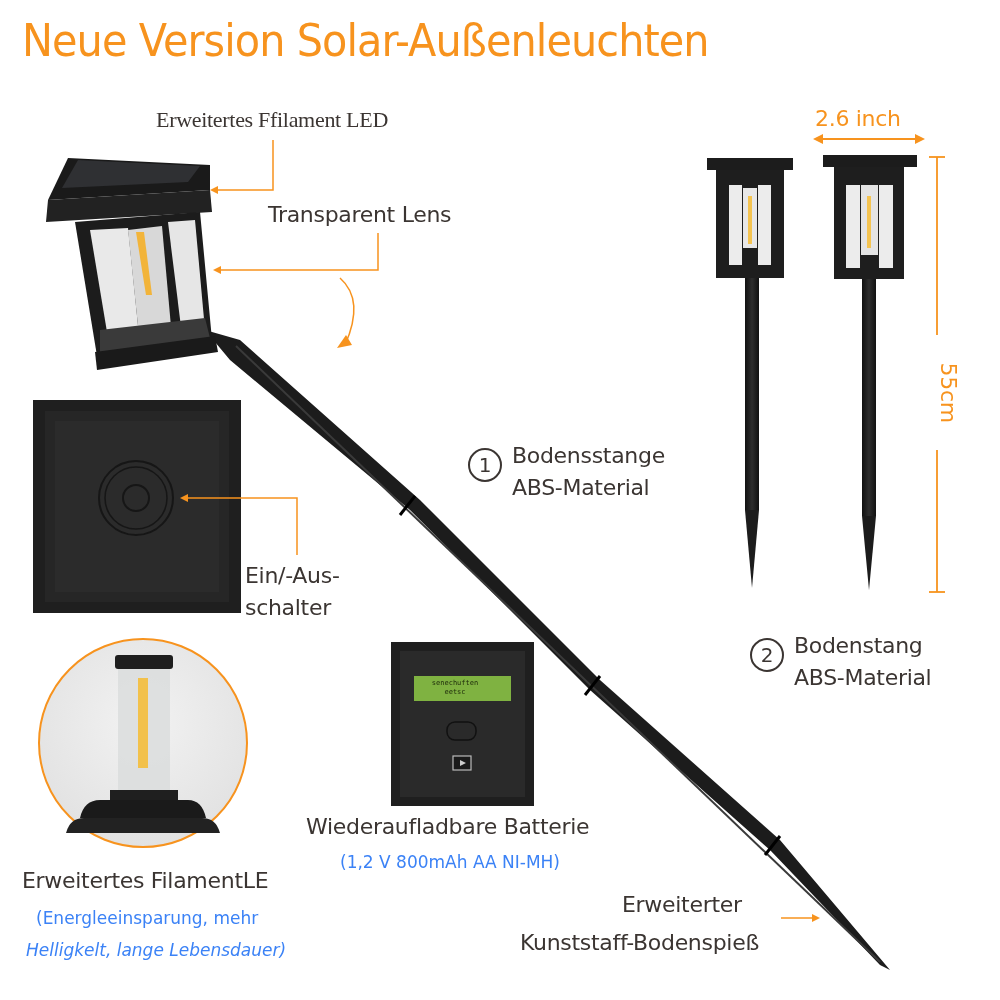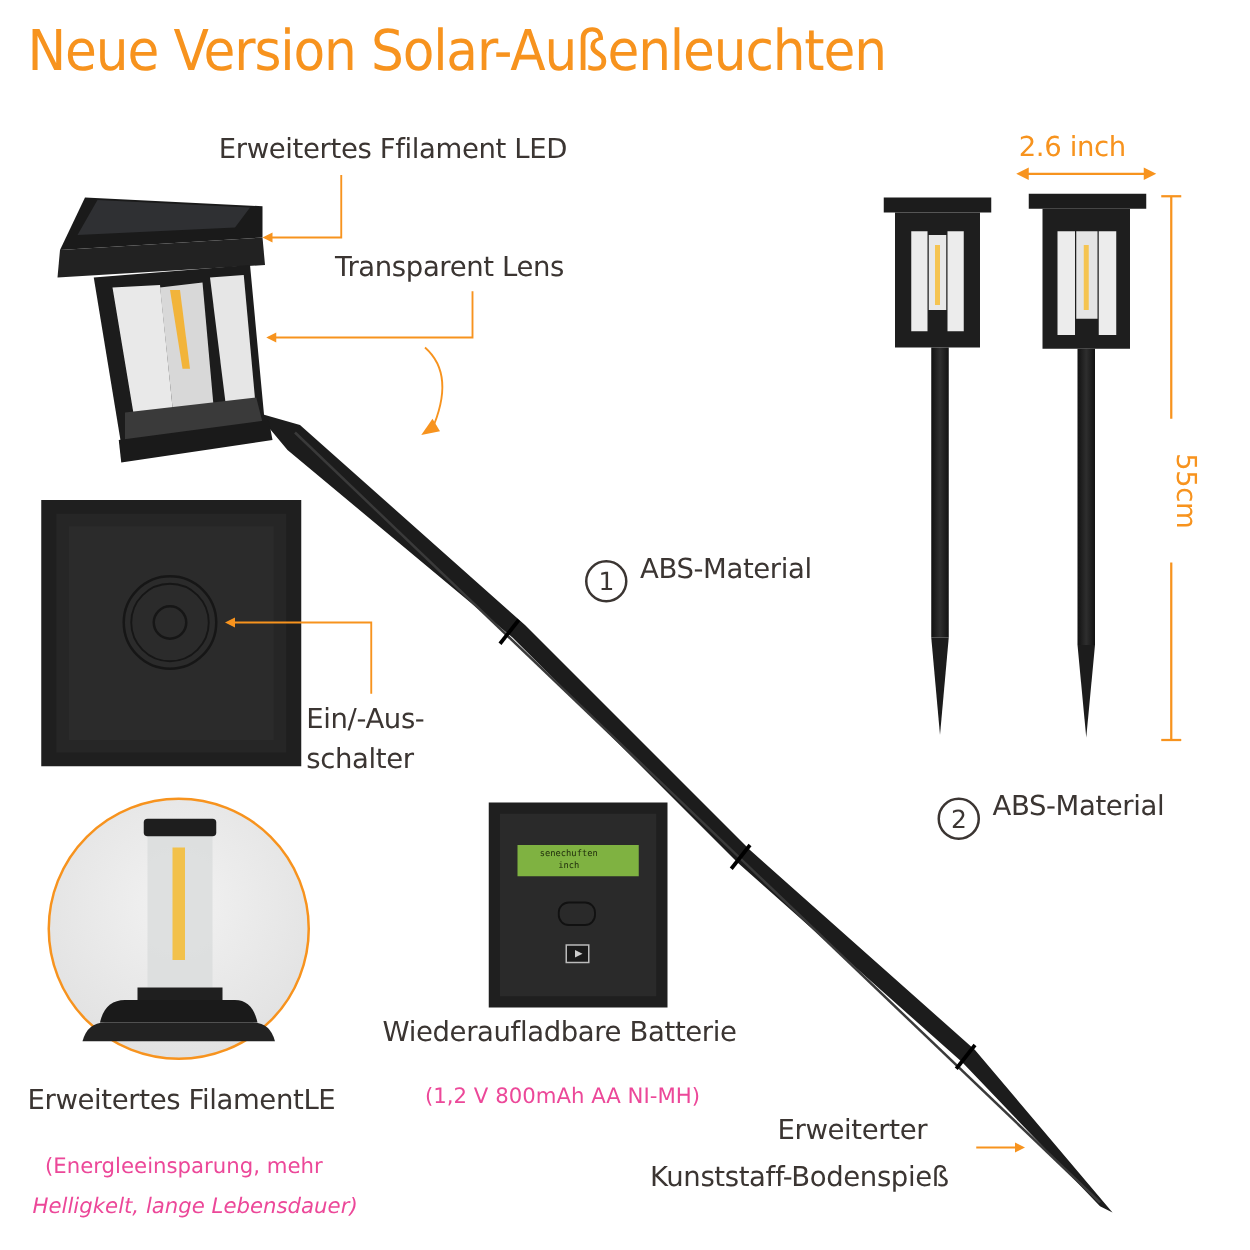--- a/index.html
+++ b/index.html
@@ -9,21 +9,21 @@
     font-family: "DejaVu Sans", "Liberation Sans", sans-serif;
     color: #3b3532;
   }
   .abs { position: absolute; }
   .title {
     left: 22px; top: 14px; font-size: 45px; font-weight: normal;
     color: #f7931e; letter-spacing: -1px; white-space: nowrap;
     transform: scaleX(0.92); transform-origin: left top;
   }
   .label { font-size: 22px; color: #3b3532; white-space: nowrap; letter-spacing: -0.3px; }
-  .label-sm { font-size: 17px; color: #ec4899; white-space: nowrap; margin-top: 15px; }
+  .label-sm { font-size: 17px; color: #3b82f6; white-space: nowrap; }
   .orange { color: #f7931e; }
   svg { position: absolute; left: 0; top: 0; }
   .circled {
     display: inline-block; width: 30px; height: 30px; border: 2px solid #3b3532;
     border-radius: 50%; text-align: center; line-height: 30px; font-size: 20px;
     margin-right: 10px; vertical-align: top; margin-top: 8px;
   }
   .lcd-text {
     font-family: "DejaVu Sans Mono", monospace; font-size: 7px; color: #1d2a0a;
     text-align: center; line-height: 9px;
@@ -135,46 +135,48 @@
     <line x1="929" y1="157" x2="945" y2="157"></line>
     <line x1="929" y1="592" x2="945" y2="592"></line>
   </g>
   <polygon points="813,139 823,134 823,144" fill="#f7931e"></polygon>
   <polygon points="925,139 915,134 915,144" fill="#f7931e"></polygon>
 
   <line x1="781" y1="918" x2="815" y2="918" stroke="#f7931e" stroke-width="1.5"></line>
   <polygon points="820,918 812,914 812,922" fill="#f7931e"></polygon>
 </svg>
 
-<div class="abs label" style="left:175px; top:107px;">Erweitertes Ffilament LED</div>
+<div class="abs label" style="left:156px; top:107px;font-family:Liberation Serif, serif;">Erweitertes Ffilament LED</div>
 <div class="abs label" style="left:268px; top:202px;">Transparent Lens</div>
 
 <div class="abs label" style="left:245px; top:560px; line-height:32px;">
   <div>Ein/-Aus-</div>
   <div>schalter</div>
 </div>
 
 <div class="abs label" style="left:468px; top:440px; line-height:32px;">
   <span class="circled">1</span><span style="display:inline-block; vertical-align:top;">
+    <div>Bodensstange</div>
     <div>ABS-Material</div>
   </span>
 </div>
 
 <div class="abs label" style="left:750px; top:630px; line-height:32px;">
   <span class="circled">2</span><span style="display:inline-block; vertical-align:top;">
+    <div>Bodenstang</div>
     <div>ABS-Material</div>
   </span>
 </div>
 
 <div class="abs label orange" style="left:815px; top:106px;">2.6 inch</div>
 <div class="abs label orange" style="left:918px; top:380px; transform:rotate(90deg); transform-origin:center; width:60px; text-align:center;">55cm</div>
 
 <div class="abs lcd-text" style="left:414px; top:679px; width:82px;">
   <div>senechuften</div>
-  <div>inch</div>
+  <div>eetsc</div>
 </div>
 
 <div class="abs label" style="left:306px; top:814px;">Wiederaufladbare Batterie</div>
 <div class="abs label-sm" style="left:340px; top:852px;">(1,2 V 800mAh AA NI-MH)</div>
 
 <div class="abs label" style="left:22px; top:868px;">Erweitertes FilamentLE</div>
 <div class="abs label-sm" style="left:36px; top:908px;">(Energleeinsparung, mehr</div>
 <div class="abs label-sm" style="left:26px; top:940px;font-style:italic;">Helligkelt, lange Lebensdauer)</div>
 
 <div class="abs label" style="left:622px; top:892px;">Erweiterter</div>

